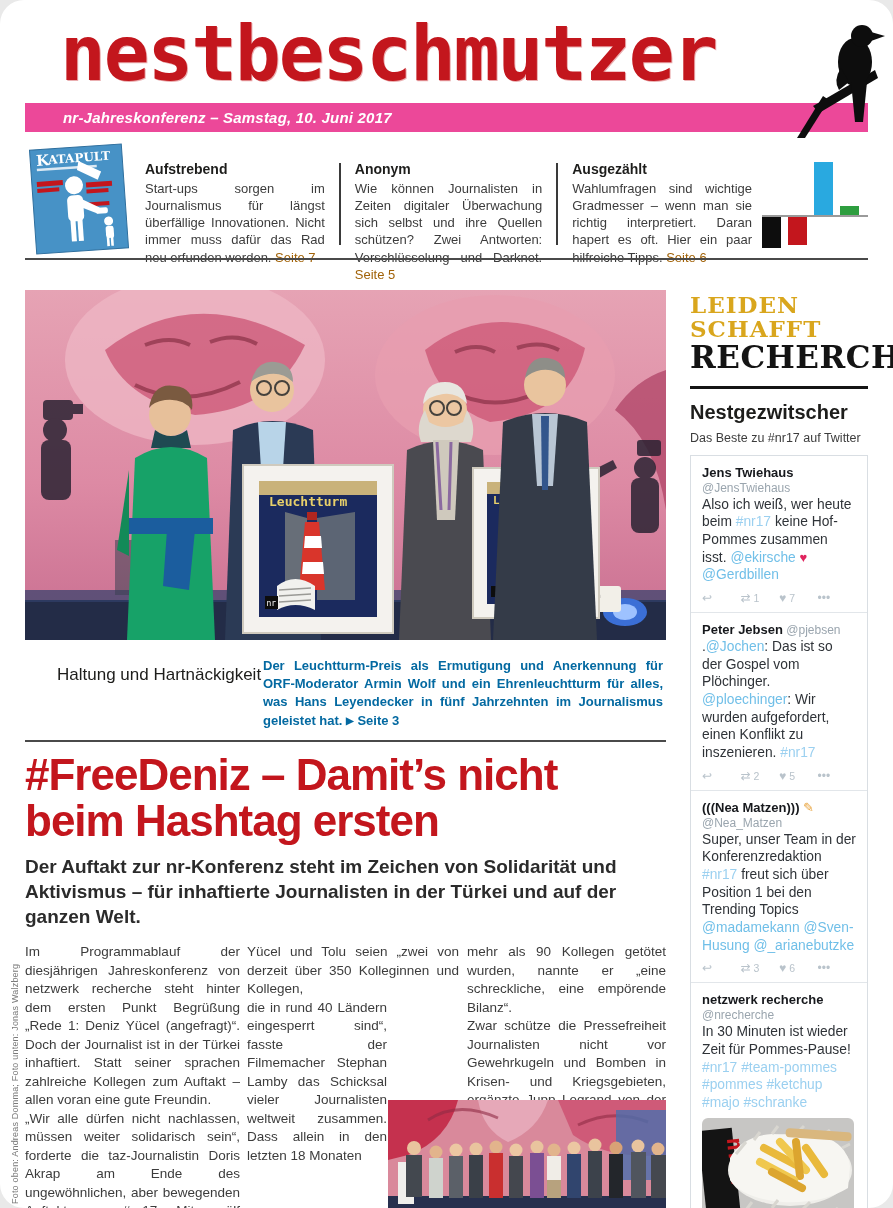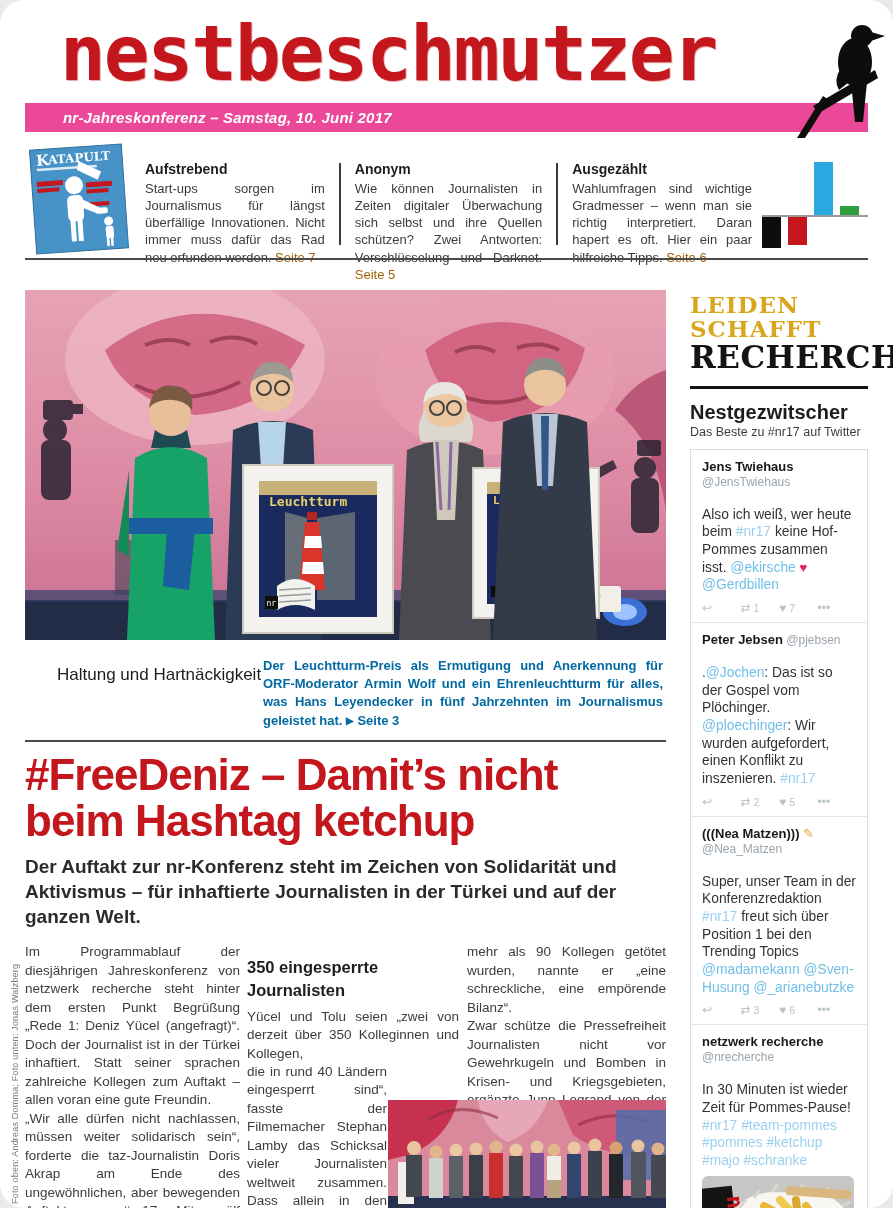--- a/index.html
+++ b/index.html
@@ -64,28 +64,28 @@
     position:absolute; left:10px; top:1204px; transform:rotate(-90deg); transform-origin:0 0;
     font-size:9px; color:#7a7a7a; width:260px; letter-spacing:.2px;
   }
 
   
   .sidebar{ position:absolute; left:690px; top:293px; width:178px; }
   .brand1{ font-family:"DejaVu Serif", serif; font-weight:bold; color:#d9a61d; font-size:23px; letter-spacing:1px; line-height:1.05; }
   .brand2{ font-family:"DejaVu Serif", serif; font-weight:bold; color:#141414; font-size:31px; letter-spacing:.5px; line-height:1.05; }
   .brand-rule{ height:3px; background:#141414; margin-top:12px; }
   .sec-title{ margin-top:12px; font-size:20px; font-weight:bold; color:#1d1d1b; }
-  .sec-sub{ font-size:12.5px; color:#3c3c3c; margin-top:1px; }
+  .sec-sub{ font-size:12.5px; color:#3c3c3c; margin-top:7px; }
   .tweetcard{ margin-top:10px; border:1px solid #d9dee3; background:#fff; }
   .tweet{ padding:9px 11px 7px 11px; border-top:1px solid #e2e6ea; }
   .tweet:first-child{ border-top:none; }
   .tw-head{ font-size:13px; }
   .tw-author{ font-weight:bold; color:#16181c; }
   .tw-handle{ color:#9aa5ae; font-size:12px; }
-  .tw-body{ font-size:13.8px; line-height:1.28; color:#2f3338; margin-top:17px; word-wrap:break-word; }
+  .tw-body{ font-size:13.8px; line-height:1.28; color:#2f3338; margin-top:1px; word-wrap:break-word; }
   .tw-mention{ color:#70bfe8; }
   .tw-tag{ color:#9bd0f0; }
   .tw-emoji-heart{ color:#e0245e; font-size:13px; }
   .tw-emoji-pencil{ color:#e8a33d; }
   .tw-img{ margin-top:6px; }
   .tw-img svg{ display:block; border-radius:6px; }
   .tw-foot{ display:flex; margin-top:7px; color:#b9c3cb; font-size:12px; }
   .tw-foot .fi{ width:42px; cursor:pointer; }
   .tw-foot .cnt{ font-size:10.5px; margin-left:3px; }
 </style>
@@ -272,32 +272,31 @@
     <div class="caption-row">
       <div class="kicker">Haltung und Hartnäckigkeit</div>
       <div class="photo-cap">
         <span>Der Leuchtturm-Preis als Ermutigung und Anerkennung für ORF-Moderator Armin Wolf und ein Ehrenleuchtturm für alles, was Hans Leyendecker in fünf Jahrzehnten im Journalismus geleistet hat. </span><span class="arrow">▶</span><span> Seite 3</span>
       </div>
     </div>
     <div class="rule2"></div>
 
     <h1 class="headline">
       <span>#FreeDeniz – Damit’s nicht</span>
-      <span>beim Hashtag ketchup</span>
+      <span>beim Hashtag ersten</span>
     </h1>
     <div class="subhead">Der Auftakt zur nr-Konferenz steht im Zeichen von Solidarität und Aktivismus – für inhaftierte Journalisten in der Türkei und auf der ganzen Welt.</div>
 
     <div class="bodygrid">
       <div class="col c1">
         <p>Im Programmablauf der diesjährigen Jahreskonferenz von netzwerk recherche steht hinter dem ersten Punkt Begrüßung „Rede 1: Deniz Yücel (angefragt)“. Doch der Journalist ist in der Türkei inhaftiert. Statt seiner sprachen zahlreiche Kollegen zum Auftakt – allen voran eine gute Freundin.</p>
         <p>„Wir alle dürfen nicht nachlassen, müssen weiter solidarisch sein“, forderte die taz-Journalistin Doris Akrap am Ende des ungewöhnlichen, aber bewegenden Auftakts zur #nr17. Mit zwölf namhaften Kollegen, darunter Spiegel-Chefredakteur Klaus Brinkbäumer, Anja Reschke von „Panorama“ und Tagesthemen-Moderator Ingo Zamperoni, verlas Akrap einen offenen Brief an ihren Kollegen und Freund Deniz Yücel, der seit Jahresbeginn in einem türkischen Gefängnis sitzt.</p>
 
       </div>
       <div class="col c2">
-        <div class="bodysub">350 eingesperrte Journalisten</div>
         <p>Yücel und Tolu seien „zwei von derzeit über 350 Kolleginnen und Kollegen,</p>
         <p class="narrow">die in rund 40 Ländern eingesperrt sind“, fasste der Filmemacher Stephan Lamby das Schicksal vieler Journalisten weltweit zusammen. Dass allein in den letzten 18 Monaten</p>
 
       </div>
       <div class="col c3">
         <p>mehr als 90 Kollegen getötet wurden, nannte er „eine schreckliche, eine empörende Bilanz“.</p>
         <p>Zwar schütze die Pressefreiheit Journalisten nicht vor Gewehrkugeln und Bomben in Krisen- und Kriegsgebieten, ergänzte Jupp Legrand von der Otto-Brenner-Stiftung. „Wenn aber staatliche Behörden und Regierungen diese Freiheit nicht schützen, dann kann es überhaupt keinen Schutz mehr geben.“</p>
       </div>
 
       <svg class="stage-photo" viewBox="0 0 278 176" preserveAspectRatio="none">

